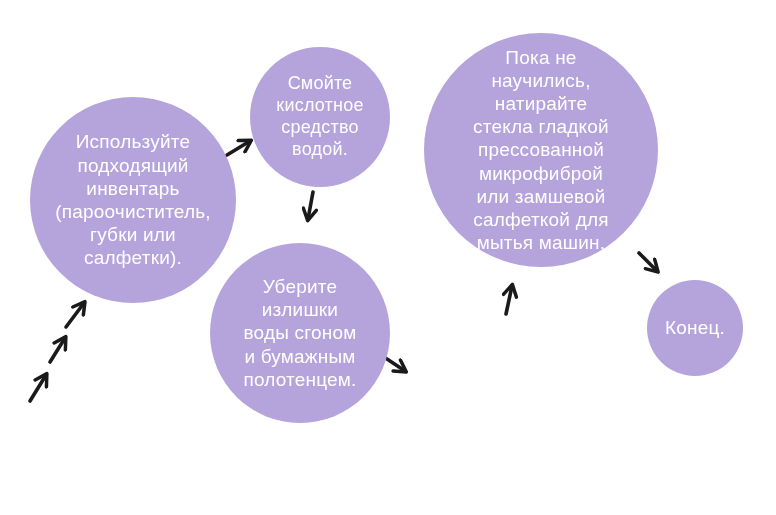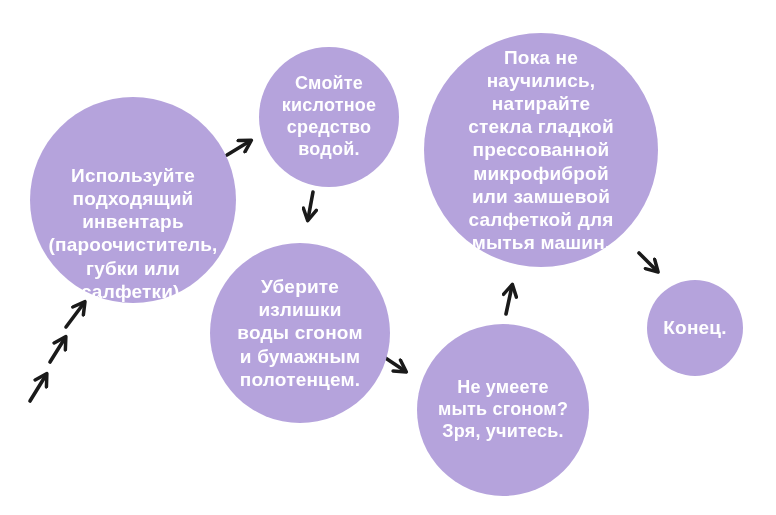--- a/index.html
+++ b/index.html
@@ -19,21 +19,21 @@
     position: absolute;
     border-radius: 50%;
     background: var(--bubble, #b5a3dc);
     display: flex;
     align-items: center;
     justify-content: center;
     text-align: center;
   }
   .bubble-text {
     color: var(--text, #ffffff);
-    font-weight: bold;
+    font-weight: normal;
     white-space: pre-line;
     line-height: 1.22;
     letter-spacing: 0.2px;
   }
   .arrows {
     position: absolute;
     left: 0;
     top: 0;
     width: 776px;
     height: 515px;
@@ -56,49 +56,44 @@
       <path d="M50,362 L65,338" marker-end="url(#ah)"></path>
       <path d="M66,327 L84,303" marker-end="url(#ah)"></path>
       <path d="M227,155 L250,141" marker-end="url(#ah)"></path>
       <path d="M313,192 L308,219" marker-end="url(#ah)"></path>
       <path d="M384,357 L405,371" marker-end="url(#ah)"></path>
       <path d="M506,314 L512,286" marker-end="url(#ah)"></path>
       <path d="M639,253 L657,271" marker-end="url(#ah)"></path>
     </g>
   </svg>
 
-  <div class="bubble" style="left:30px; top:97px; width:206px; height:206px;align-items:flex-end;">
+  <div class="bubble" style="left:30px; top:97px; width:206px; height:206px;">
     <span class="bubble-text" style="font-size:19px;">Используйте
 подходящий
 инвентарь
 (пароочиститель,
 губки или
 салфетки).</span>
   </div>
 
-  <div class="bubble" style="left:259px; top:47px; width:140px; height:140px;">
+  <div class="bubble" style="left:250px; top:47px; width:140px; height:140px;">
     <span class="bubble-text" style="font-size:18px;">Смойте
 кислотное
 средство
 водой.</span>
   </div>
 
   <div class="bubble" style="left:210px; top:243px; width:180px; height:180px;">
     <span class="bubble-text" style="font-size:19px;">Уберите
 излишки
 воды сгоном
 и бумажным
 полотенцем.</span>
   </div>
 
-  <div class="bubble" style="left:417px; top:324px; width:172px; height:172px;">
-    <span class="bubble-text" style="font-size:18px;">Не умеете
-мыть сгоном?
-Зря, учитесь.</span>
-  </div>
 
   <div class="bubble" style="left:424px; top:33px; width:234px; height:234px;">
     <span class="bubble-text" style="font-size:19px;">Пока не
 научились,
 натирайте
 стекла гладкой
 прессованной
 микрофиброй
 или замшевой
 салфеткой для

